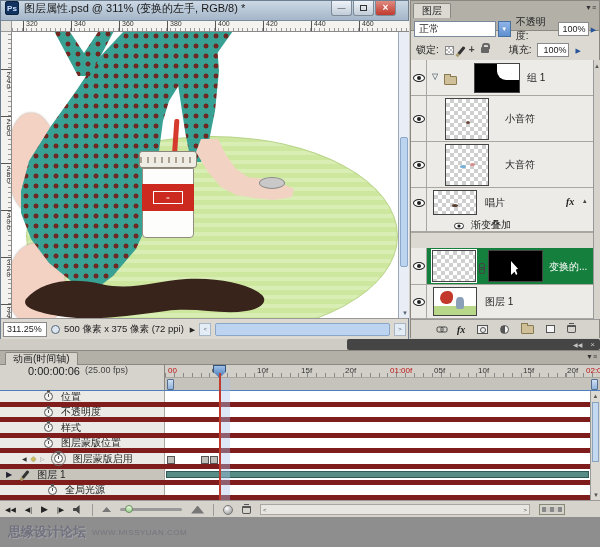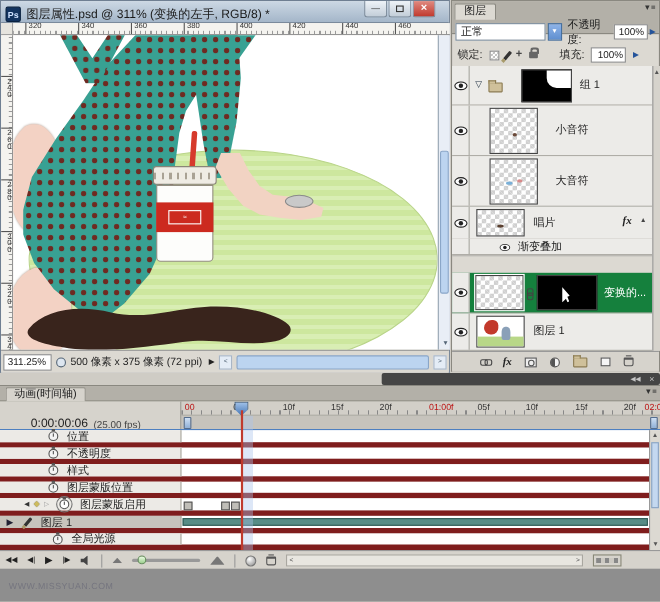--- a/index.html
+++ b/index.html
@@ -39,21 +39,21 @@
   
   .gi{font-style:normal;display:inline-block;line-height:1}
   .gi-dn::before{content:"▼"} .gi-up::before{content:"▲"} .gi-l::before{content:"◀"} .gi-r::before{content:"▶"}
   .gi-menu::before{content:"▼≡"} .gi-x::before{content:"×"} .gi-min::before{content:"—"}
   .gi-coll::before{content:"◀◀"} .gi-expo::before{content:"▽"} .gi-exp::before{content:"▶"}
   .gi-dia::before{content:"◆"} .gi-trih::before{content:"▷"} .gi-chu::before{content:"▴"}
   .gi-rw::before{content:"◀◀"} .gi-pf::before{content:"◀|"} .gi-pl::before{content:"▶"} .gi-nf::before{content:"|▶"}
   .gi-lt::before{content:"<"} .gi-gt::before{content:">"} .gi-plus::before{content:"+"}
   
   #docwin{left:0;top:0;width:409px;height:339px;background:#e9e7e1;border:1px solid #6f7f92}
-  #titlebar{left:0;top:0;right:0;height:20px;background:linear-gradient(#ccd8e4,#a4b6c9);border-bottom:1px solid #7a8a9c;display:flex;align-items:flex-end;padding:0 4px}
+  #titlebar{left:0;top:0;right:0;height:20px;background:linear-gradient(#ccd8e4,#a4b6c9);border-bottom:1px solid #7a8a9c;display:flex;align-items:flex-start;padding:0 4px}
   .psicon{width:14px;height:14px;background:#12335f;color:#cfe2ff;font-size:8px;font-weight:bold;display:flex;align-items:center;justify-content:center;border-radius:2px;border:1px solid #0a2240}
   .winbtns{position:absolute;right:12px;top:0;display:flex}
   .winbtns>span{width:21px;height:15px;border:1px solid #7c8a99;border-top:none;border-radius:0 0 3px 3px;display:flex;align-items:center;justify-content:center;font-size:8px;color:#333;background:linear-gradient(#eef3f8,#c2cdd8);margin-left:1px}
   .winbtns .close{background:linear-gradient(#e08a80,#c0392e);color:#fff;font-size:10px;font-weight:bold}
   .restbox{width:7px;height:6px;border:1px solid #333;display:inline-block}
   .rulerh{left:11px;top:20px;width:397px;height:11px;background:#f4f3ef;border-bottom:1px solid #8a8a8a;background-image:repeating-linear-gradient(90deg,#999 0 1px,transparent 1px 4.8px);background-size:100% 3px;background-position:bottom;background-repeat:no-repeat;overflow:hidden}
   .rulerh span{position:absolute;bottom:0;height:11px;border-left:1px solid #555;padding-left:2px;font-size:7px;color:#333}
   .rulerv{left:0;top:31px;width:11px;height:286px;background:#f4f3ef;border-right:1px solid #8a8a8a;background-image:repeating-linear-gradient(0deg,#999 0 1px,transparent 1px 4.8px);background-size:3px 100%;background-position:right;background-repeat:no-repeat;overflow:hidden}
   .rulerv span{position:absolute;left:0;width:11px;border-top:1px solid #555;font-size:7px;color:#333;writing-mode:vertical-rl;text-orientation:upright;padding-top:1px;letter-spacing:-1px}
   .rcorner{left:0;top:20px;width:11px;height:11px;background:#e6e4de;border-right:1px solid #999;border-bottom:1px solid #999}
@@ -80,21 +80,21 @@
   .lname{position:absolute;font-size:10px;line-height:12px}
   .listscroll{position:absolute;left:182px;top:59px;width:7px;height:259px;background:#d6d3cc;border-left:1px solid #999;font-size:6px;color:#555;text-align:center}
   .lbottom{position:absolute;left:0;right:0;top:318px;height:19px;background:#d6d3cc;border-top:1px solid #999;display:flex;align-items:center;gap:12px;padding-left:28px}
   .fxtxt{font-family:"Liberation Serif",serif;font-style:italic;font-weight:bold;font-size:10px;color:#222}
   
   #dockbar{left:347px;top:339px;width:253px;height:11px;background:#454545;border-radius:2px;color:#c5c5c5;font-size:6px;display:flex;align-items:center;justify-content:flex-end;gap:8px;padding-right:5px}
   
   #anim{left:0;top:350px;width:600px;height:167px;background:#d6d3cc;border-top:1px solid #8a8880}
   .atabrow{left:0;top:0;right:0;height:14px;background:#b3b0a8;border-bottom:1px solid #8a8880}
   .atab{position:absolute;left:5px;top:1px;height:13px;padding:0 7px;background:#d6d3cc;border:1px solid #8a8880;border-bottom:none;border-radius:2px 2px 0 0;font-size:10px;line-height:12px}
-  .timecell{left:0;top:14px;width:165px;height:26px;background:#d6d3cc;border-right:1px solid #8a8880;display:flex;align-items:flex-end;padding-left:28px;gap:5px}
+  .timecell{left:0;top:14px;width:165px;height:26px;background:#d6d3cc;border-right:1px solid #8a8880;display:flex;align-items:flex-start;padding-left:28px;gap:5px}
   .rulerbar{left:165px;top:14px;right:0;height:13px;background:#d2cfc8;border-bottom:1px solid #a9a7a0;overflow:hidden;background-image:repeating-linear-gradient(90deg,#888 0 1px,transparent 1px 8.9px);background-size:100% 4px;background-position:bottom;background-repeat:no-repeat}
   .rulerbar span{position:absolute;top:1px;font-size:8px;color:#333}
   .rulerbar span.red{color:#bb1111}
   .workbar{left:165px;top:27px;right:0;height:13px;background:#c6c3bc;border-bottom:1px solid #a9a7a0}
   .wbracket{position:absolute;top:1px;width:7px;height:11px;background:linear-gradient(#cfe0f4,#8fb0d8);border:1px solid #556e8f;border-radius:1px}
   .bluesep{left:0;top:39px;right:0;height:2px;background:#4d7fc0}
   .trow{position:absolute;left:0;width:600px;background:#fff;border-bottom:5px solid #7f1d1d}
   .tlabel{position:absolute;left:0;top:0;bottom:0;width:165px;background:#eceae6;border-right:1px solid #a9a7a0;display:flex;align-items:center;font-size:10px}
   .tcell{position:absolute;left:165px;top:0;bottom:0;right:10px}
   .kf{position:absolute;top:3px;width:8px;height:8px;background:#c0beb8;border:1px solid #555}
@@ -440,14 +440,15 @@
     <span class="trash"></span>
     <span class="hscroll">
         <i class="gi gi-lt"></i>
         <i class="gi gi-gt"></i>
       </span>
     <span class="unitsbtn"></span>
   </div>
 </section>
 
 <footer id="footer" class="abs">
+  <span class="wm1">思缘设计论坛</span>
   <span class="wm2">WWW.MISSYUAN.COM</span>
 </footer>
 
 </body></html>

